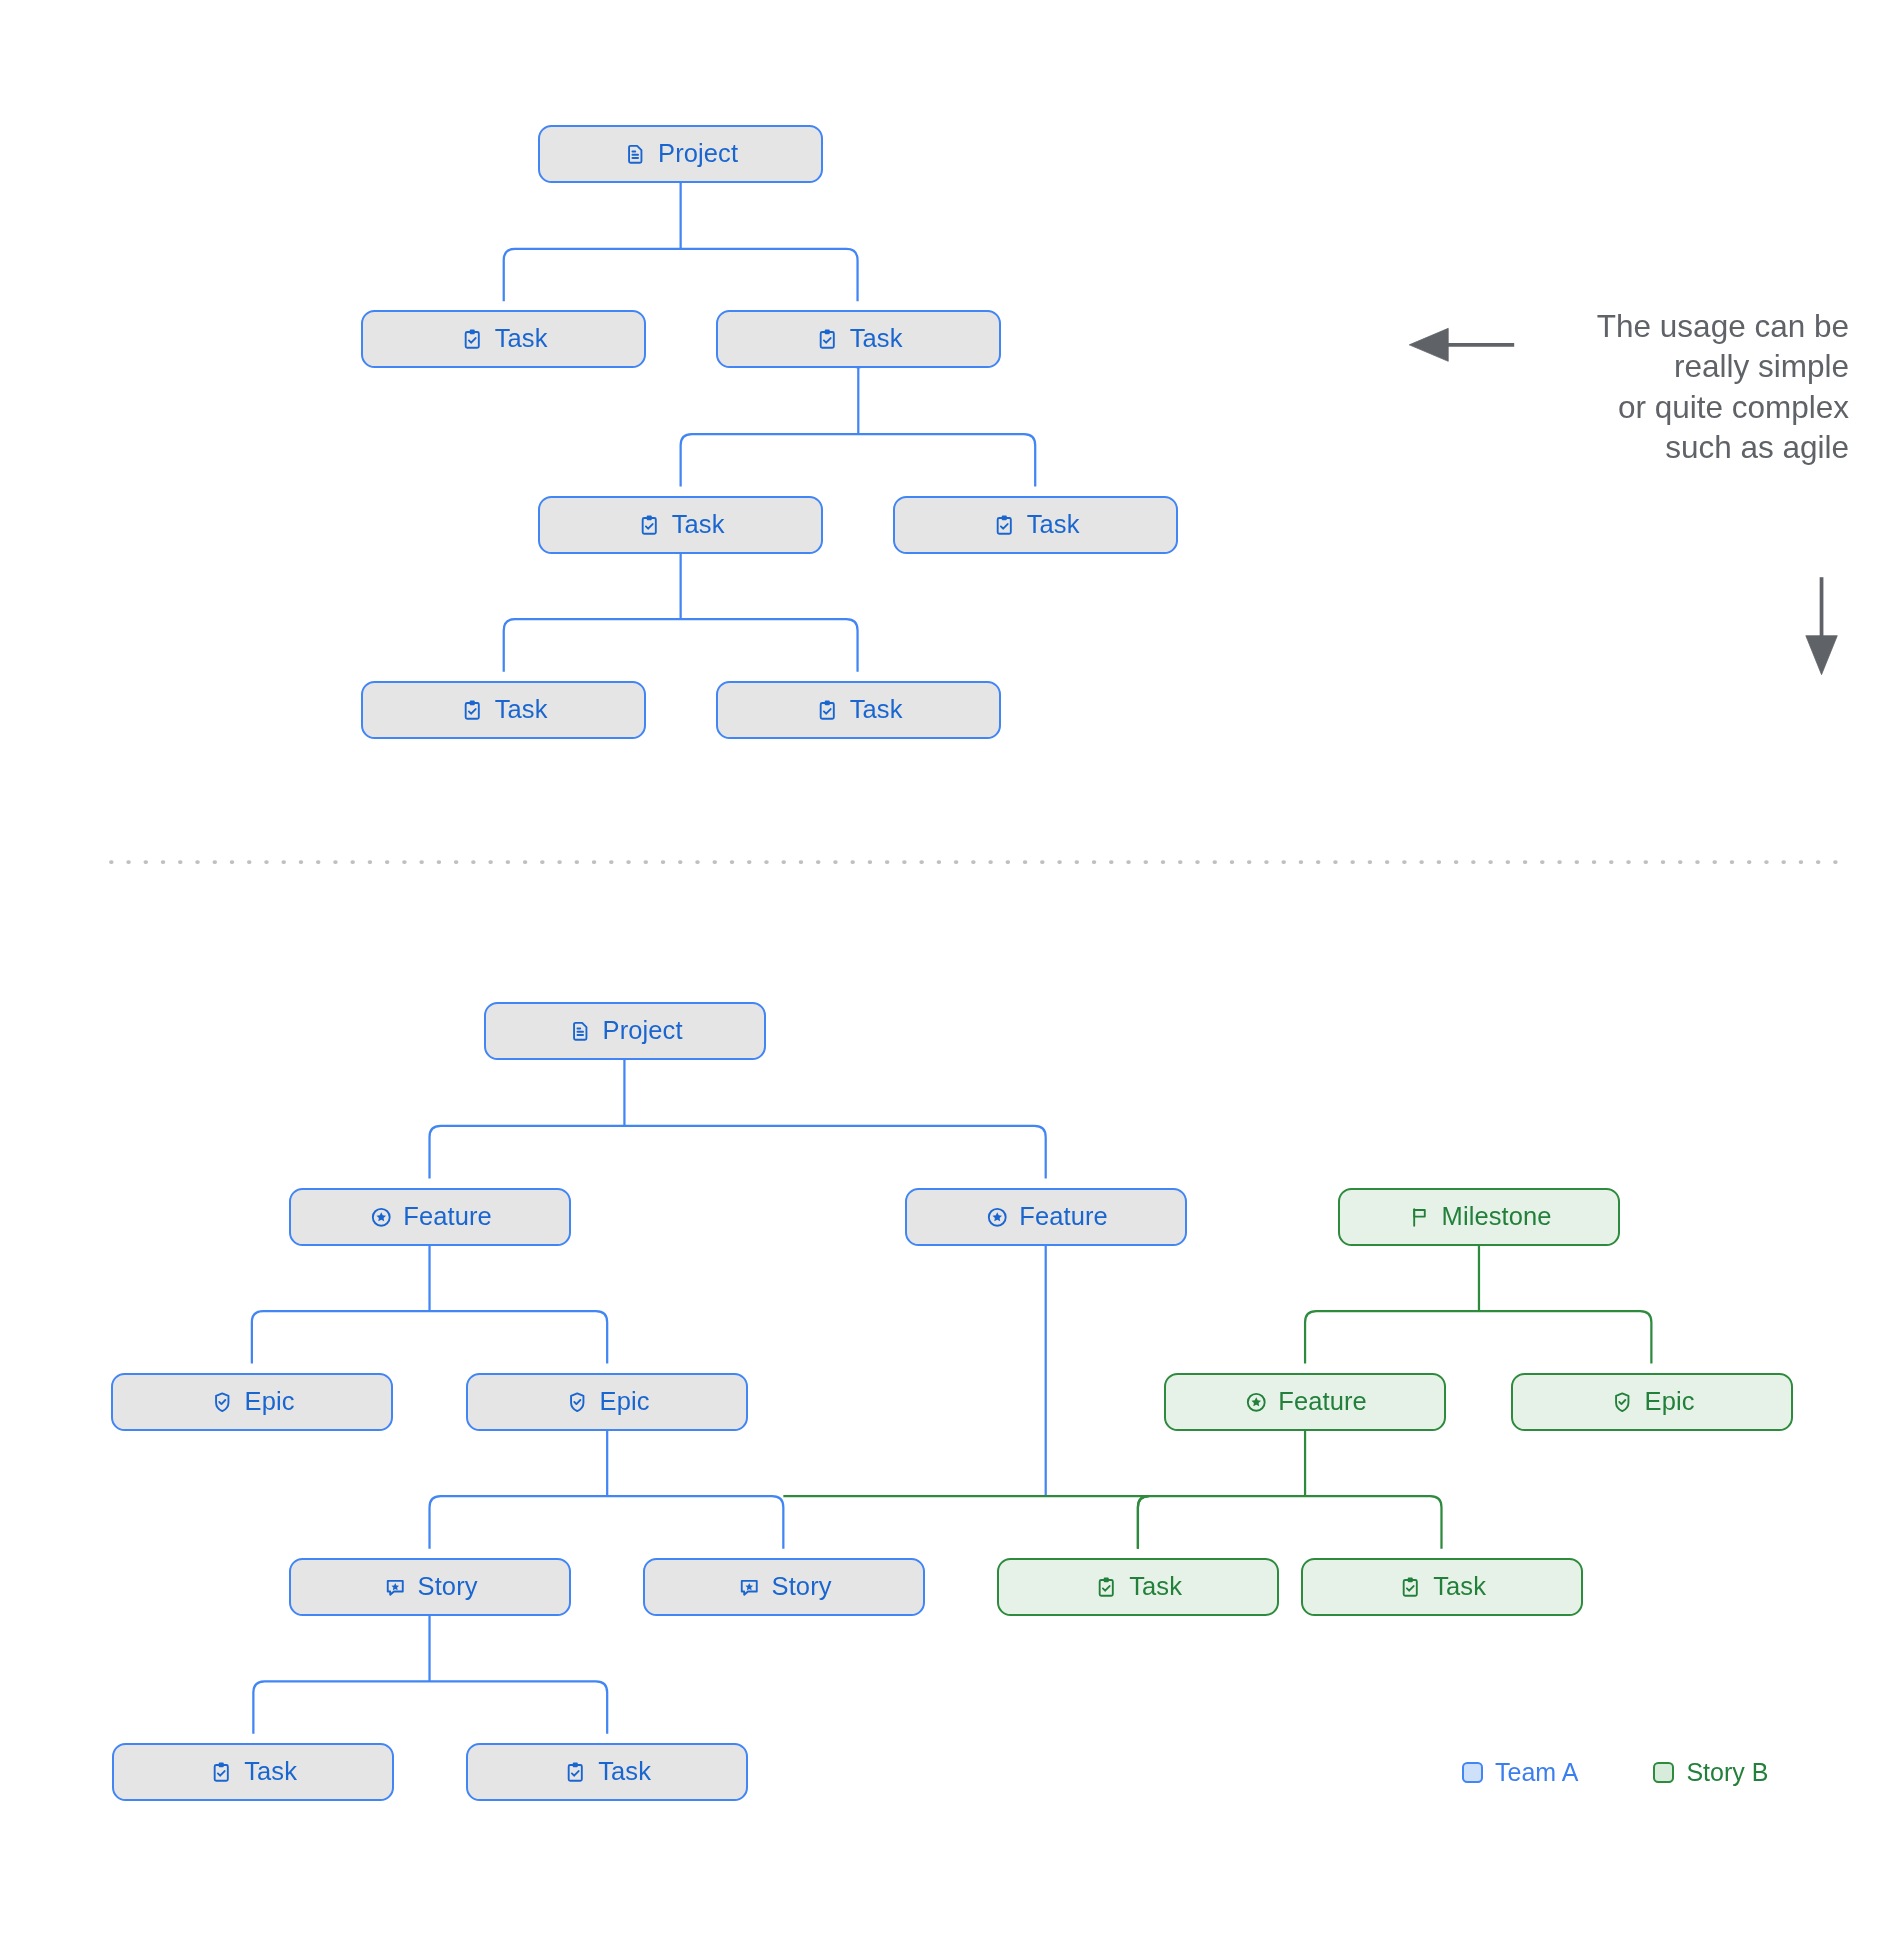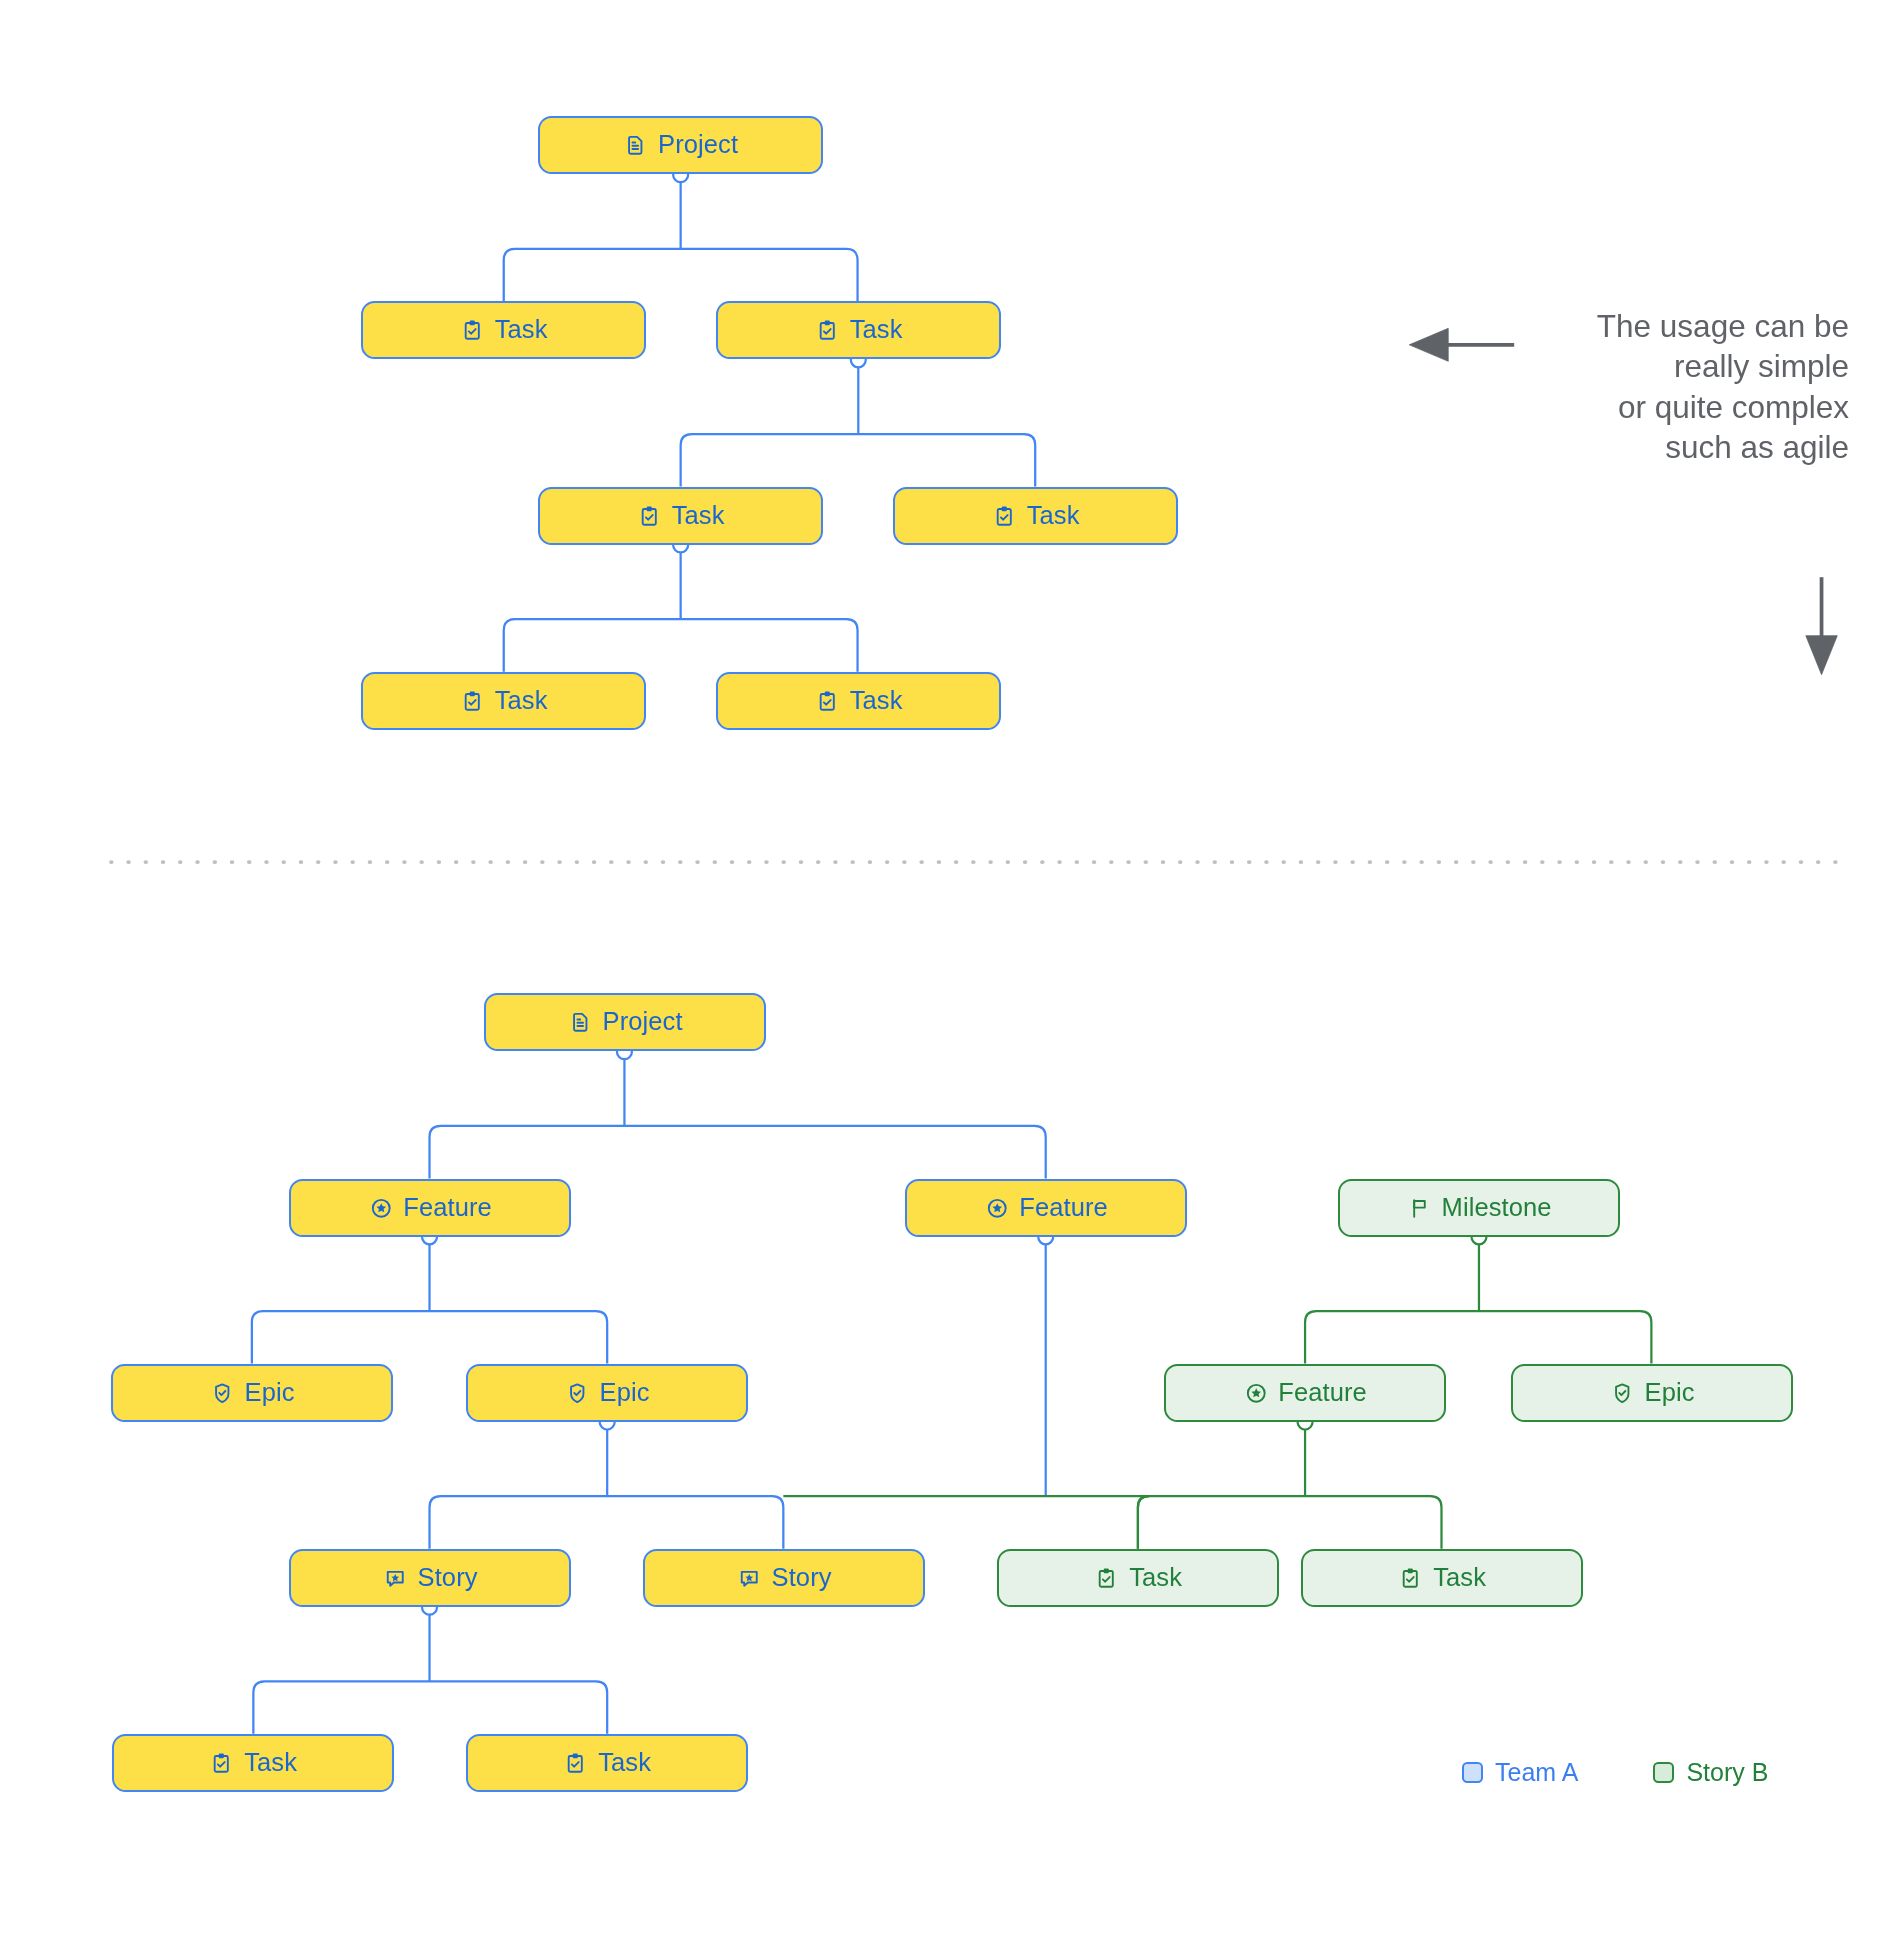--- a/index.html
+++ b/index.html
@@ -35,28 +35,30 @@
     display: flex;
     align-items: center;
     justify-content: center;
     gap: 9.7px;
     font-size: 25.5px;
     font-weight: 400;
     letter-spacing: 0.1px;
     white-space: nowrap;
   }
   .node.team-a {
-    background: #fde047;
+    background: #e5e5e5;
     border: 2.2px solid #4285f4;
     color: #1a66d0;
+    margin-top: 9px;
   }
   .node.team-b {
     background: #e6f2e8;
     border: 2.2px solid #2e8b3d;
     color: #23803a;
+    margin-top: 9px;
   }
   .node .ico {
     display: inline-flex;
     align-items: center;
     justify-content: center;
     width: 25.5px;
     height: 25.5px;
     flex: 0 0 auto;
   }
   .node .ico svg { display:block; }

